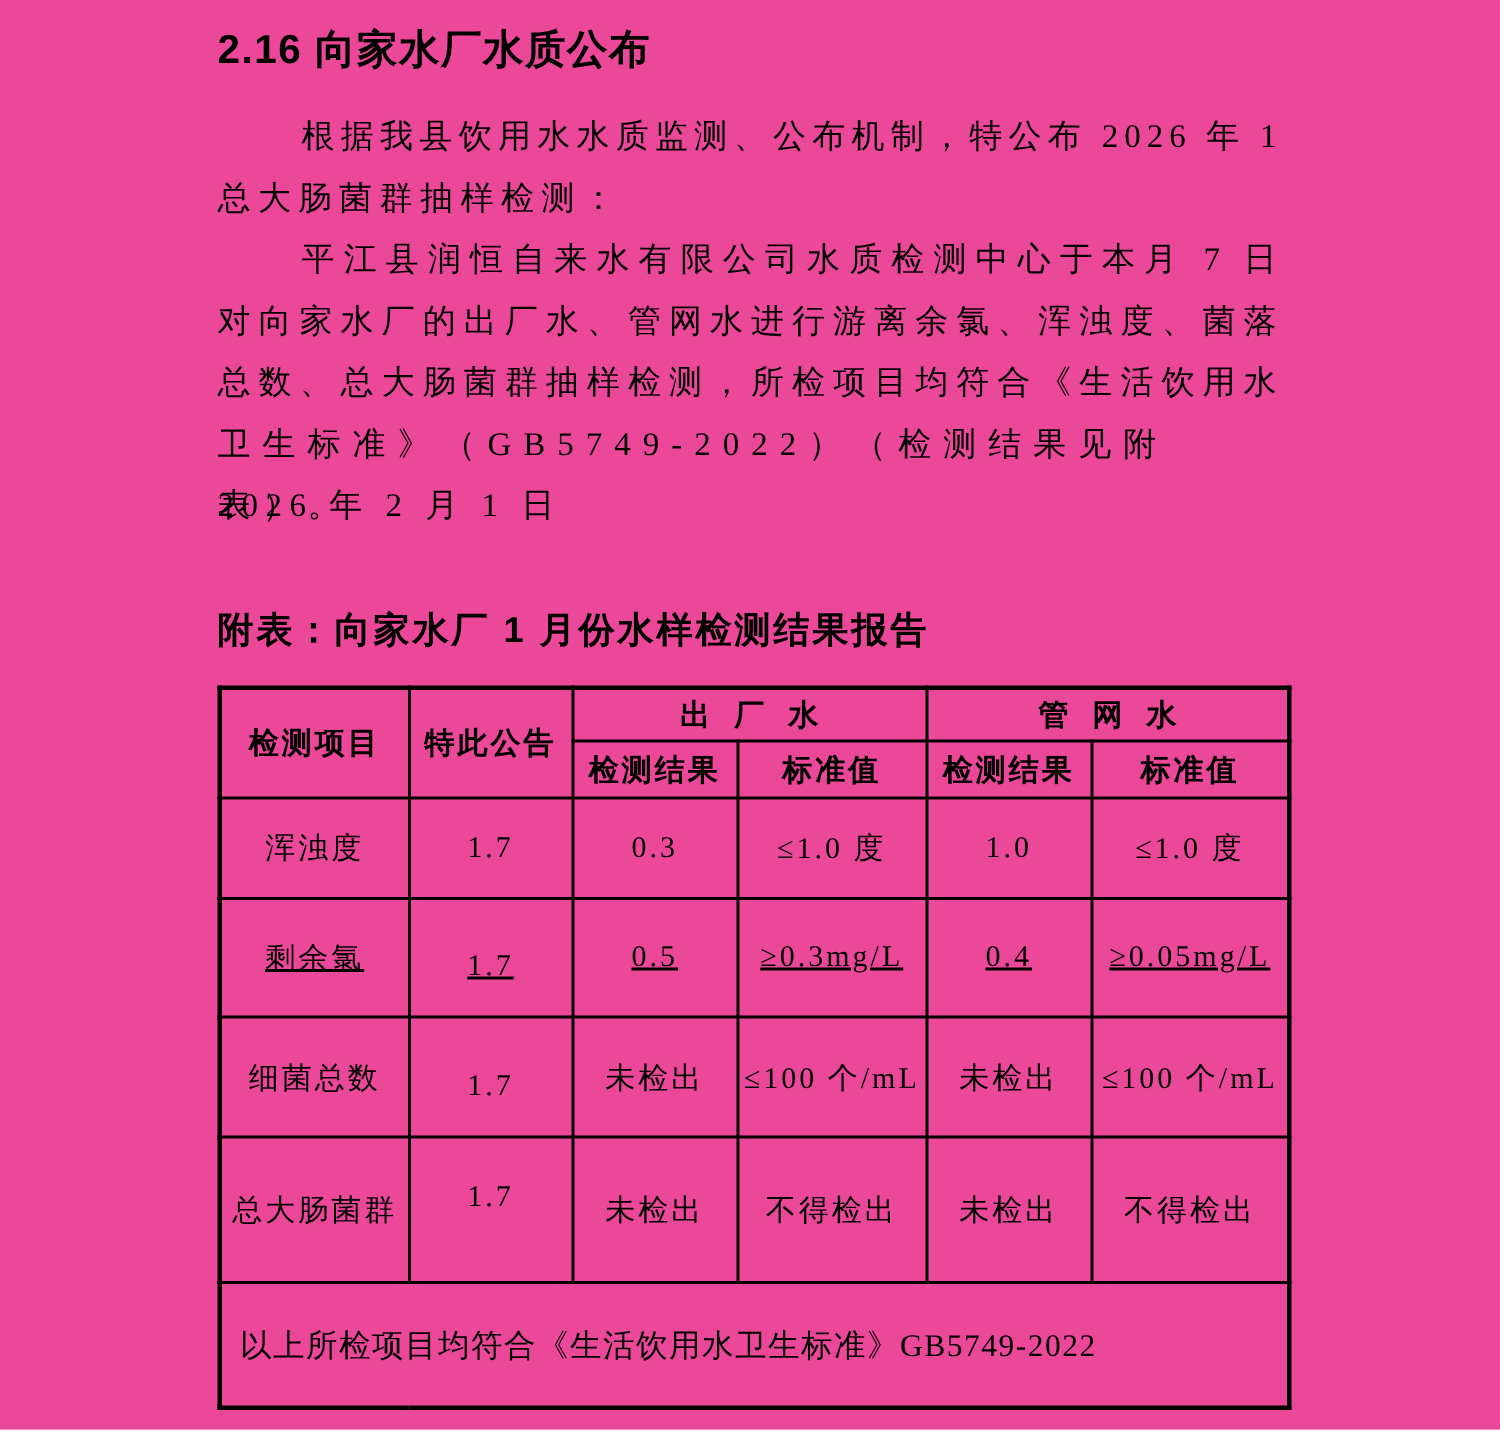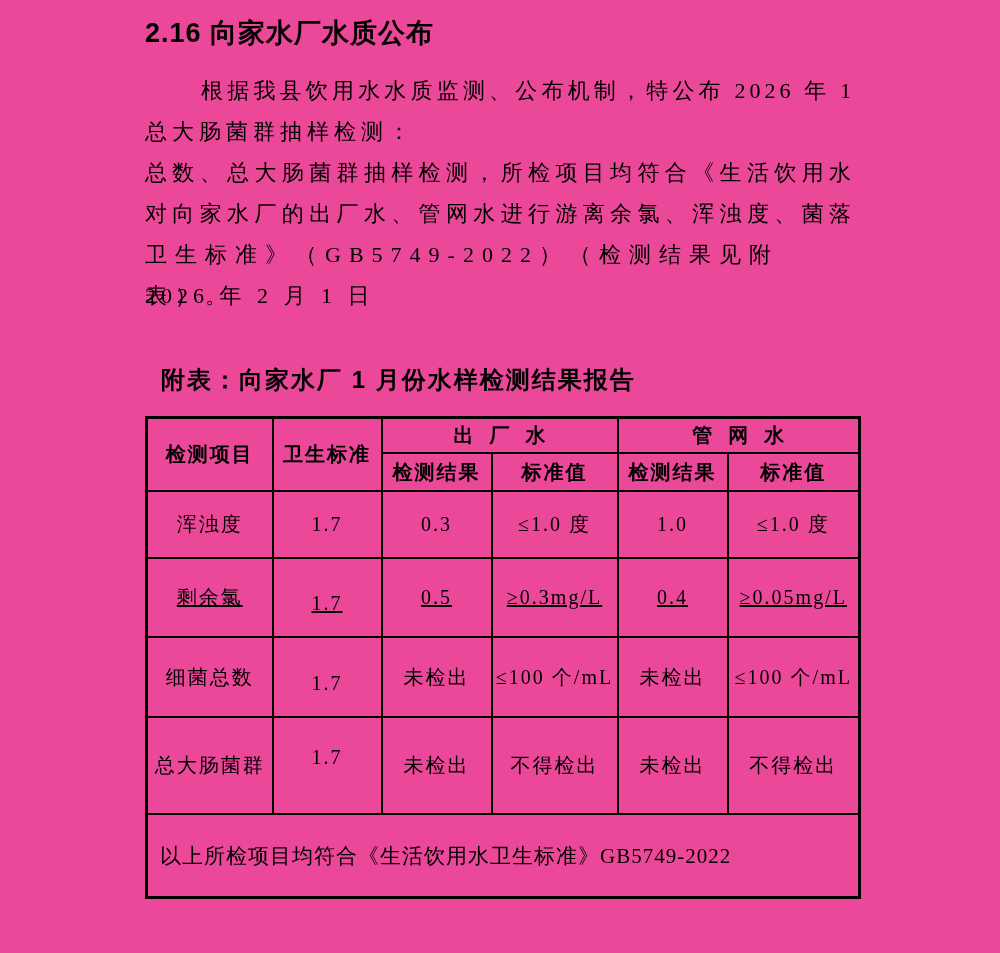--- a/index.html
+++ b/index.html
@@ -42,21 +42,21 @@
     text-align-last: justify;
     text-justify: inter-character;
   }
   .lastline-wide { letter-spacing: 8px; }
   .indent { text-indent: 56px; }
   .date-line {
     text-align: left;
     padding-right: 10px;
   }
   .table-title {
-    margin: 50px 0 0 16px;
+    margin: 50px 0 0 0;
     font-family: "Liberation Sans", "DejaVu Sans", sans-serif;
     font-weight: 700;
     font-size: 24px;
     line-height: 28px;
     height: 28px;
     letter-spacing: 2px;
   }
   table.results {
     margin-top: 22px;
     border-collapse: collapse;
@@ -105,42 +105,43 @@
 <div class="page">
 
   <h1 class="heading">2.16 向家水厂水质公布</h1>
 
   <div class="textblock">
     <div class="para">
       <div class="line jline indent">根据我县饮用水水质监测、公布机制，特公布 2026 年 1</div>
       <div class="line">总大肠菌群抽样检测：</div>
     </div>
     <div class="para">
+      <div class="line jline indent">平江县润恒自来水有限公司水质检测中心于本月 7 日</div>
+      <div class="line jline">对向家水厂的出厂水、管网水进行游离余氯、浑浊度、菌落</div>
       <div class="line jline">总数、总大肠菌群抽样检测，所检项目均符合《生活饮用水</div>
-      <div class="line jline">对向家水厂的出厂水、管网水进行游离余氯、浑浊度、菌落</div>
       <div class="line lastline-wide">卫生标准》（GB5749-2022）（检测结果见附表）。</div>
     </div>
     <div class="line date-line">2026 年 2 月 1 日</div>
   </div>
 
   <h2 class="table-title">附表：向家水厂 1 月份水样检测结果报告</h2>
 
   <table class="results">
     <colgroup>
       <col style="width:126px">
       <col style="width:109px">
       <col style="width:110px">
       <col style="width:126px">
       <col style="width:110px">
       <col style="width:132px">
     </colgroup>
     <thead>
       <tr class="hrow1">
         <th rowspan="2">检测项目</th>
-        <th rowspan="2">卫生标准</th>
+        <th rowspan="2">特此公告</th>
         <th colspan="2" class="spread">出厂水</th>
         <th colspan="2" class="spread">管网水</th>
       </tr>
       <tr class="hrow2">
         <th>检测结果</th>
         <th>标准值</th>
         <th>检测结果</th>
         <th>标准值</th>
       </tr>
     </thead>

